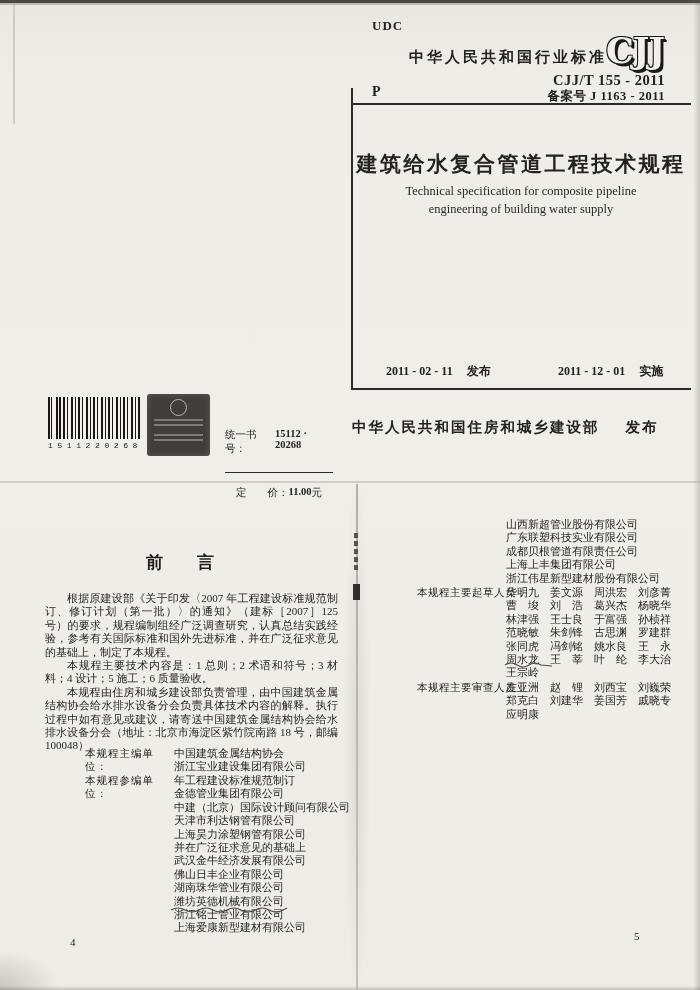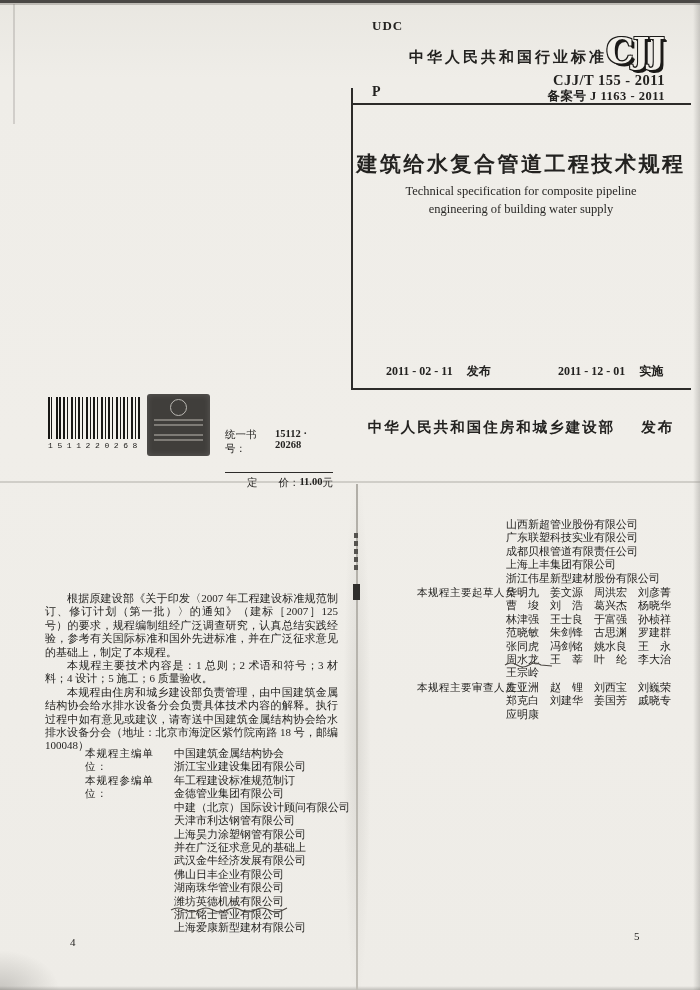--- a/index.html
+++ b/index.html
@@ -30,32 +30,32 @@
   .std-type{font-size:15px;font-weight:bold;letter-spacing:3px;text-align:center;font-family:"Liberation Sans","DejaVu Sans",sans-serif;}
   .logo{font-family:"DejaVu Serif",serif;font-weight:bold;font-size:35px;letter-spacing:-1px;color:#f2f0ea;
         text-shadow:-1px -1px 0 #1c1b19,1px -1px 0 #1c1b19,-1px 1px 0 #1c1b19,1px 1px 0 #1c1b19,2px 2px 0 #1c1b19,3px 3px 0 #1c1b19;}
   .std-no{font-size:14.5px;font-weight:bold;text-align:right;letter-spacing:.5px;}
   .rec-no{font-size:12.5px;font-weight:bold;text-align:right;letter-spacing:.5px;}
   .p-class{font-size:14px;font-weight:bold;}
   .title-cn{font-size:21px;font-weight:bold;letter-spacing:2.5px;text-align:center;}
   .title-en{font-size:12.5px;text-align:center;line-height:18px;color:#2a2927;}
   .date-line{font-size:12px;font-weight:bold;}
   .date-line .lbl{margin-left:14px;font-family:"Liberation Sans","DejaVu Sans",sans-serif;}
-  .publisher{font-size:14.5px;font-weight:bold;letter-spacing:2px;text-align:center;font-family:"Liberation Sans","DejaVu Sans",sans-serif;}
+  .publisher{font-size:14.5px;font-weight:bold;letter-spacing:2px;text-align:left;font-family:"Liberation Sans","DejaVu Sans",sans-serif;}
   .publisher .lbl{margin-left:26px;}
   
   .barcode{left:48px;top:397px;width:92px;height:42px;
     background:repeating-linear-gradient(90deg,#181715 0 2px,#f3f1ec 2px 3.5px,#181715 3.5px 4.5px,#f3f1ec 4.5px 7.5px,#181715 7.5px 10px,#f3f1ec 10px 11.5px,#181715 11.5px 12.5px,#f3f1ec 12.5px 15px);}
   .barcode-digits{left:48px;top:441px;width:92px;font-family:"Liberation Mono","DejaVu Sans Mono",monospace;font-size:8px;letter-spacing:4.6px;color:#1d1c1a;}
   .stamp{left:147px;top:394px;width:63px;height:62px;background:#403e3b;border-radius:3px;box-shadow:inset 0 0 6px rgba(255,255,255,.15);}
   .stamp .emblem{width:15px;height:15px;border:1px solid #b9b7b2;border-radius:50%;margin:5px auto 3px auto;}
   .stamp .tline{height:2px;background:#8d8b86;margin:3px 7px;opacity:.8;}
   .bookno{left:225px;top:428px;width:108px;font-size:10.5px;}
   .bookno .row1{display:flex;justify-content:space-between;border-bottom:1px solid #2c2b29;padding-bottom:16px;}
-  .bookno .row2{display:flex;justify-content:flex-end;margin-top:3px;}
+  .bookno .row2{display:flex;justify-content:center;margin-top:13px;}
   .bookno .num{font-weight:bold;}
   
   .pageL,.pageR{font-size:11px;line-height:13.4px;color:#1f1e1c;}
   .pf-title{font-size:17px;font-weight:bold;text-align:center;}
   .para-wrap{width:293px;text-align:justify;}
   .para{text-indent:2em;margin:0;}
   .unit-block{display:flex;}
   .unit-label{width:89px;font-size:10.5px;letter-spacing:1px;flex:none;}
   .co-line{white-space:nowrap;}
   .name-row{white-space:nowrap;}
@@ -129,20 +129,21 @@
   <div class="abs fold-line"></div>
   <div class="abs" style="left:354px;top:533px;">
     <div class="spine-mark"></div>
       <div class="spine-mark"></div>
       <div class="spine-mark"></div>
       <div class="spine-mark"></div>
       <div class="spine-mark"></div>
   </div>
   <div class="abs spine-block"></div>
 
+  <div class="abs pageL pf-title" style="left:30px;top:556px;width:300px;">前　　言</div>
 
   <div class="abs pageL para-wrap" style="left:45px;top:592px;">
       <p class="para">根据原建设部《关于印发〈2007 年工程建设标准规范制订、修订计划（第一批）〉的通知》（建标［2007］125 号）的要求，规程编制组经广泛调查研究，认真总结实践经验，参考有关国际标准和国外先进标准，并在广泛征求意见的基础上，制定了本规程。</p>
       <p class="para">本规程主要技术内容是：1 总则；2 术语和符号；3 材料；4 设计；5 施工；6 质量验收。</p>
       <p class="para">本规程由住房和城乡建设部负责管理，由中国建筑金属结构协会给水排水设备分会负责具体技术内容的解释。执行过程中如有意见或建议，请寄送中国建筑金属结构协会给水排水设备分会（地址：北京市海淀区紫竹院南路 18 号，邮编 100048）。</p>
     </div>
 
   <div class="abs pageL unit-block" style="left:85px;top:747px;">
     <div class="unit-label">本规程主编单位：</div>
     <div>

